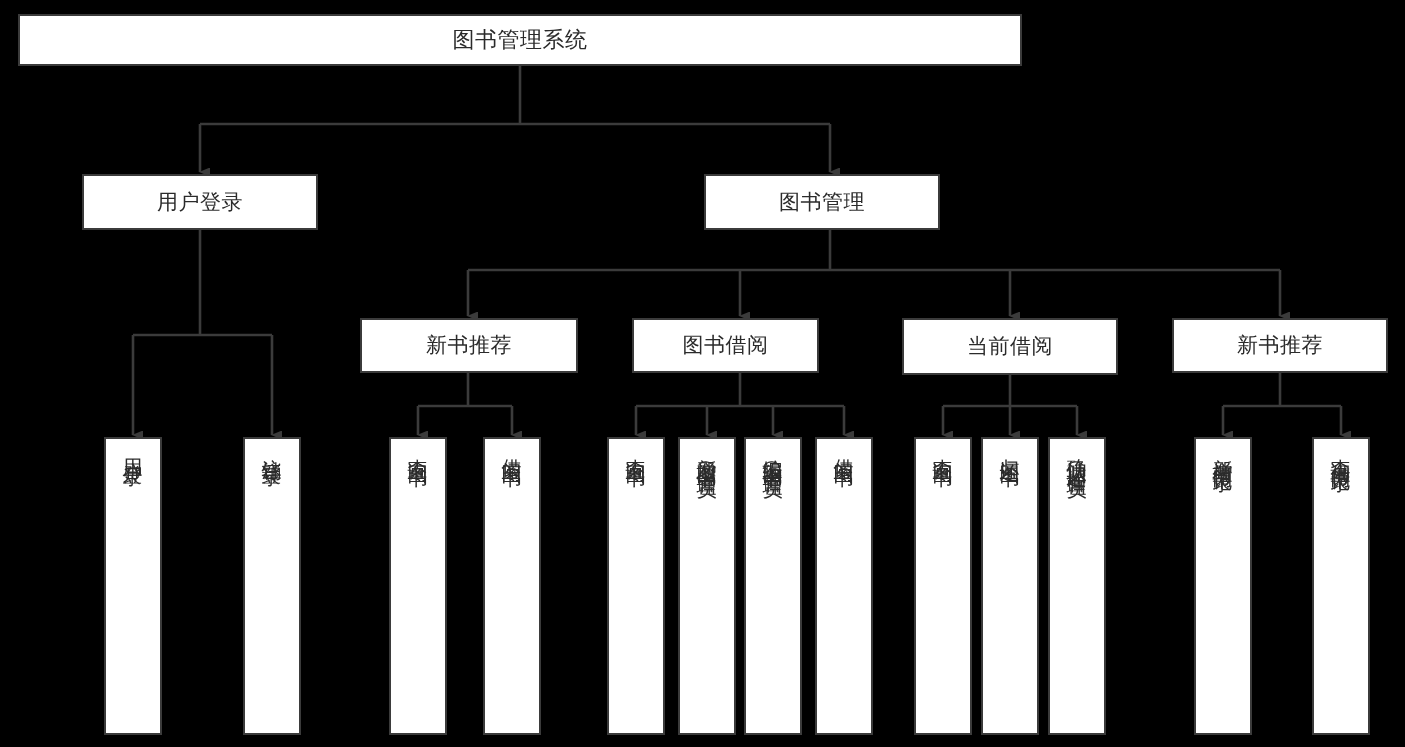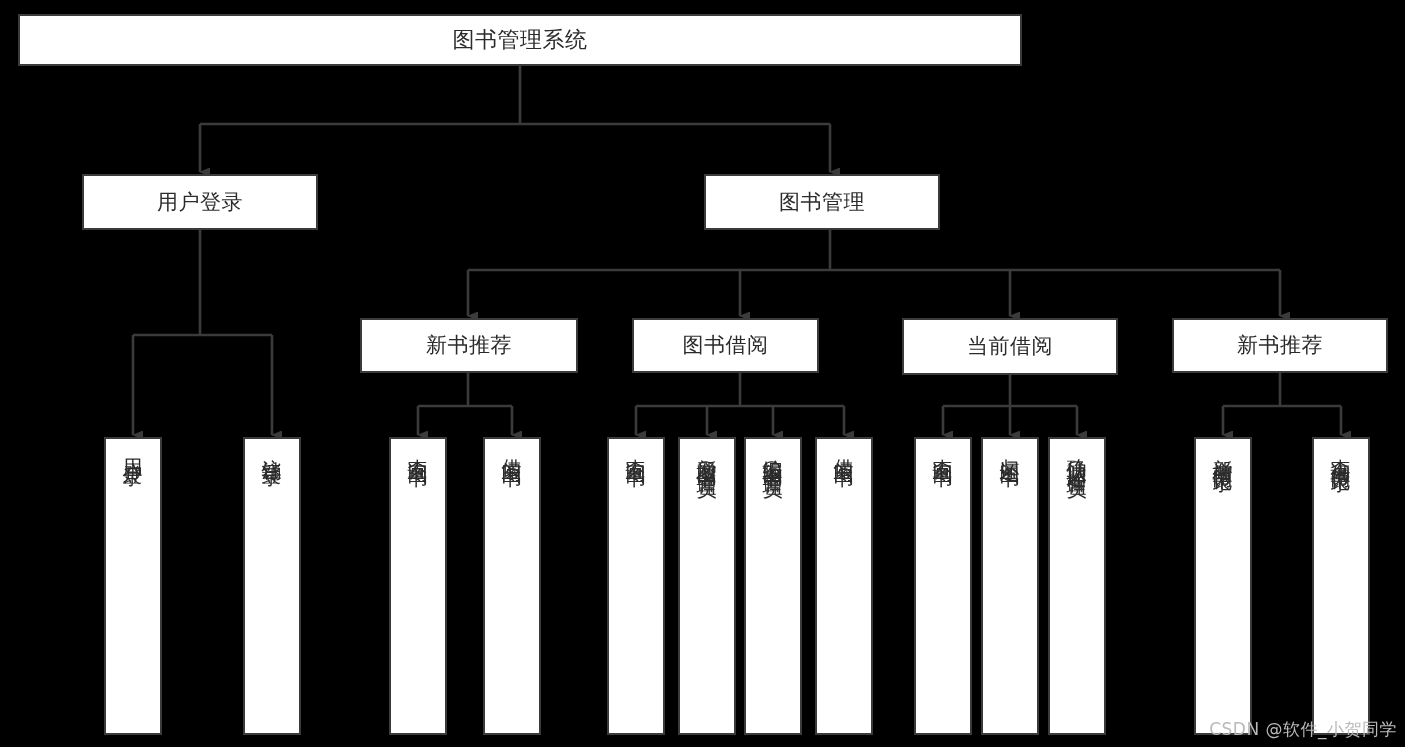--- a/index.html
+++ b/index.html
@@ -197,15 +197,14 @@
     <span class="label">确认归还（管理员）</span>
   </div>
 
   <div class="node v tall" style="left:1194px; top:437px; width:58px; height:298px;">
     <span class="label">新增借阅记录</span>
   </div>
   <div class="node v tall" style="left:1312px; top:437px; width:58px; height:298px;">
     <span class="label">查询借阅记录</span>
   </div>
 
-  <div id="watermark">CSDN @软件_小贺同学</div>
 
 </div>
 
 </body></html>

